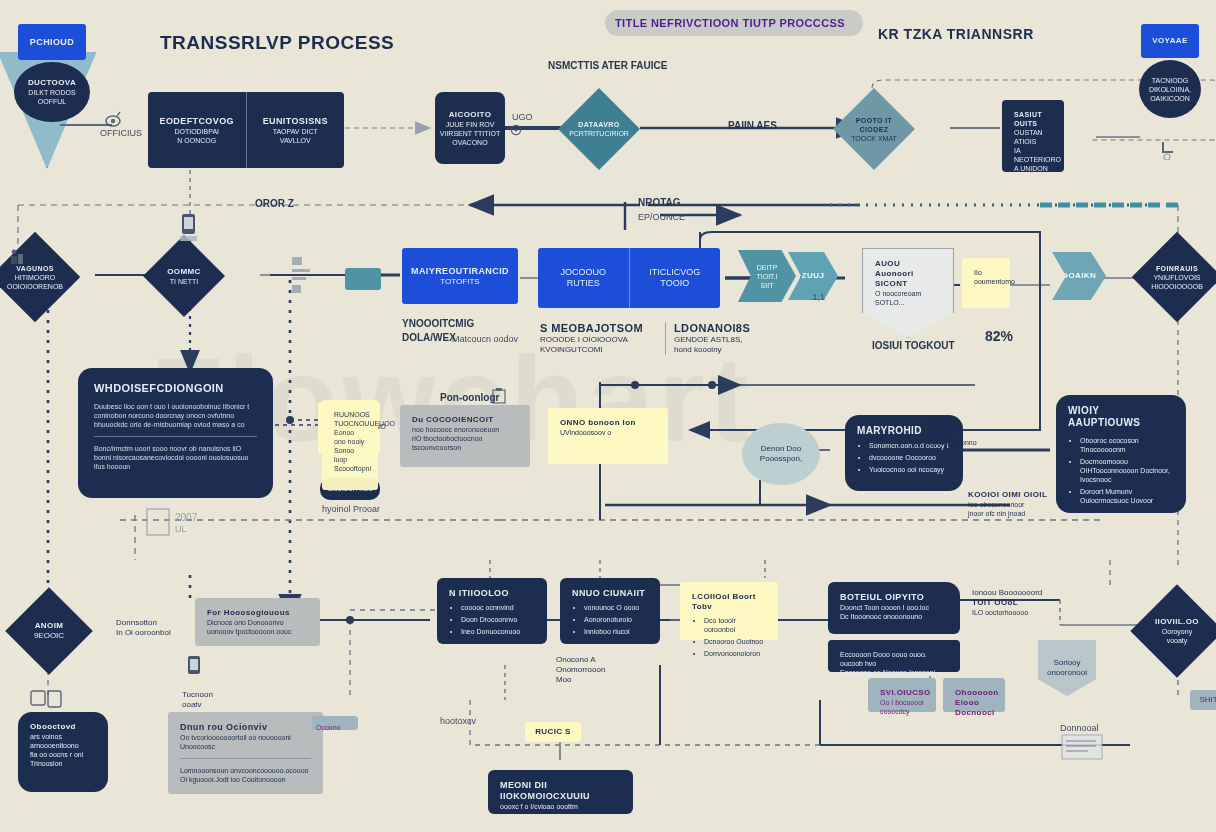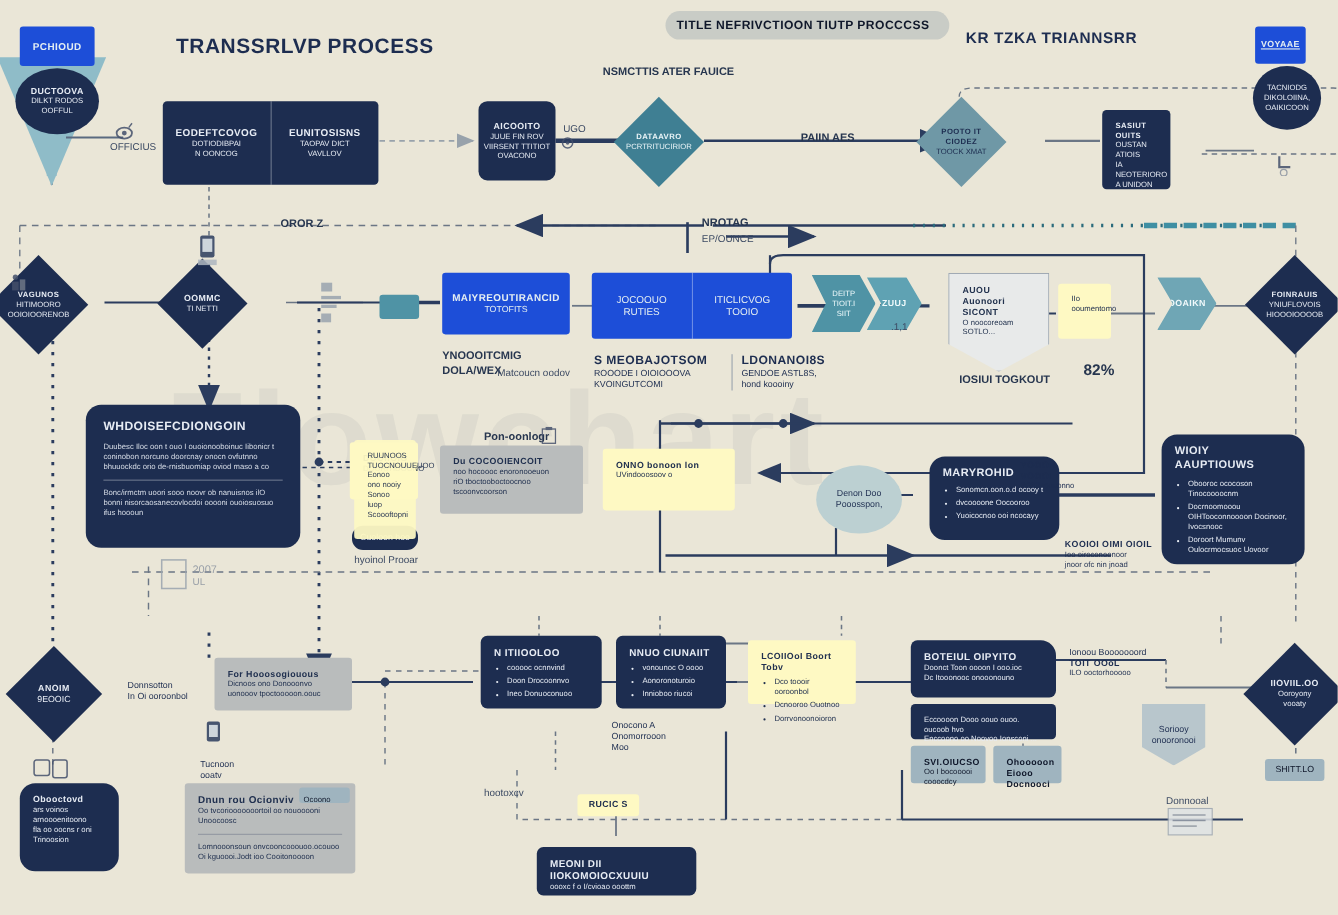--- a/index.html
+++ b/index.html
@@ -15,22 +15,22 @@
   svg.wires{position:absolute;left:0;top:0;width:1216px;height:832px;pointer-events:none;}
 
   
   .node{position:absolute;box-sizing:border-box;}
   .navy{background:#1d2d50;color:#e7ecf4;border-radius:4px;}
   .navy-r{background:#1d2d50;color:#e7ecf4;border-radius:14px;}
   .teal{background:#1d4ed8;color:#e4eef2;border-radius:3px;}
   .teal-lite{background:#4f93a5;color:#eef7fa;border-radius:3px;}
   .grey{background:#b9bcbc;color:#20304f;border-radius:3px;}
   .grey-lite{background:#fef9c3;color:#20304f;border-radius:3px;}
-  .pill{background:#c9ccc6;color:#0f172a;border-radius:14px;}
-  .softblue{background:#9fb4bf;color:#0f172a;border-radius:3px;}
+  .pill{background:#c9ccc6;color:#4c1d95;border-radius:14px;}
+  .softblue{background:#9fb4bf;color:#701a75;border-radius:3px;margin-left:40px;}
 
   .ttl{font-weight:bold;letter-spacing:.4px;}
   .blur{filter:blur(.35px);}
   .ctr{display:flex;flex-direction:column;align-items:center;justify-content:center;text-align:center;}
   .pad{padding:10px 12px;}
 
   
   .diamond{transform:rotate(45deg);}
   .diamond > .inner{transform:rotate(-45deg);display:flex;flex-direction:column;
       align-items:center;justify-content:center;width:100%;height:100%;text-align:center;}
@@ -259,21 +259,21 @@
     </div>
   </div>
 
   <div class="node navy pad" style="left:1002px;top:100px;width:62px;height:72px;">
     <div class="t7 ttl blur">SASIUT OUITS</div>
     <div class="t7 blur">OUSTAN ATIOIS</div>
     <div class="t7 blur">IA NEOTERIORO</div>
     <div class="t7 blur">A UNIDON</div>
   </div>
 
-  <div class="node teal ctr" style="left:1141px;top:24px;width:46px;height:34px;text-decoration:underline;">
+  <div class="node teal ctr" style="left:1141px;top:24px;width:58px;height:34px;">
     <span class="t8 ttl blur">VOYAAE</span>
   </div>
   <div class="node navy circle ctr" style="left:1139px;top:60px;width:62px;height:58px;">
     <span class="t7 blur">TACNIODG</span>
     <span class="t7 blur">DIKOLOIINA,</span>
     <span class="t7 blur">OAIKICOON</span>
   </div>
   <div class="ico" style="left:1158px;top:138px;">
     <svg width="20" height="22" viewBox="0 0 20 22">
         <path d="M5 4 L5 14 L15 14" stroke="#44506b" stroke-width="2" fill="none"></path>

